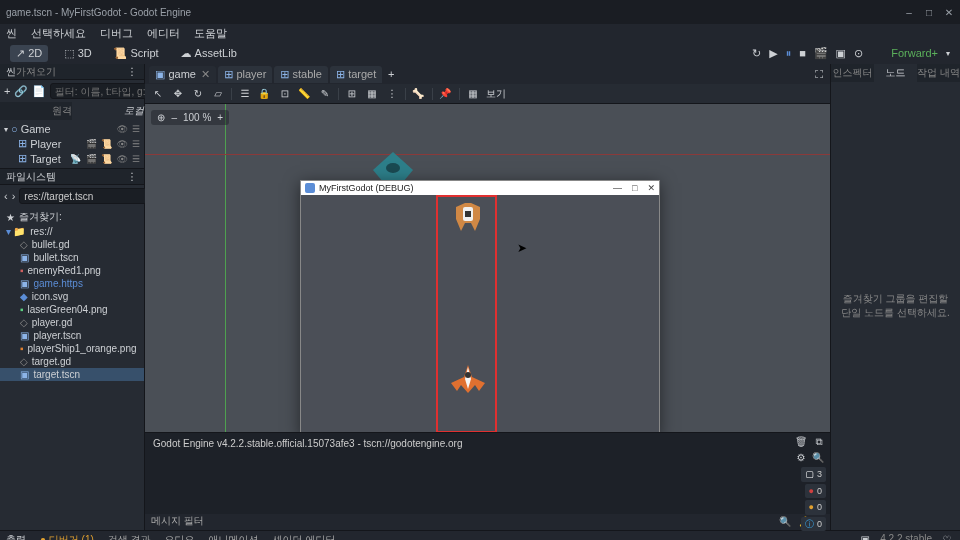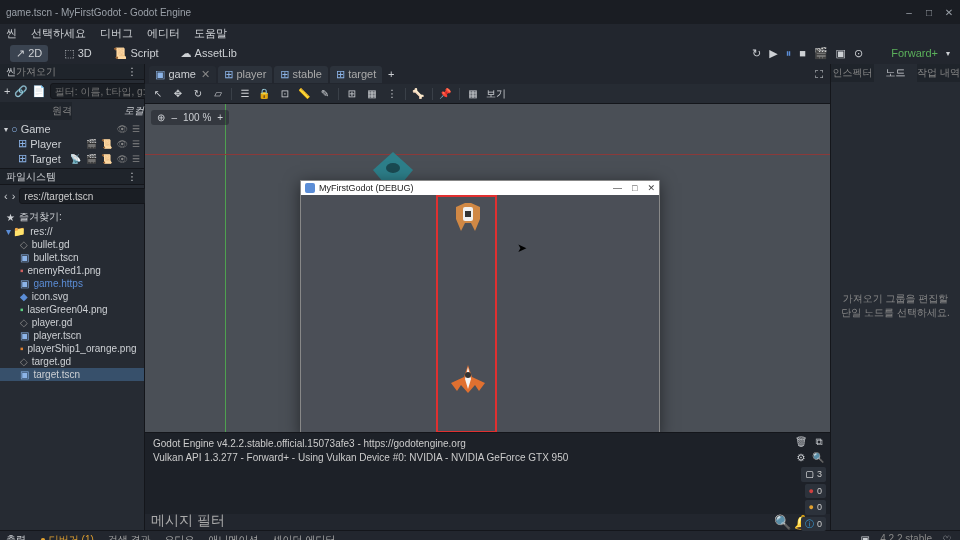--- a/index.html
+++ b/index.html
@@ -42,21 +42,21 @@
 .gw-title .wbtns { margin-left: auto; display: flex; gap: 10px; color: #444; }
 .gw-body { position: relative; height: 242px; background: #4b4f57; }
 .sel-rect { position: absolute; left: 135px; top: 0px; width: 61px; height: 238px; border: 2px solid #e03030; }
 .enemy { position: absolute; left: 152px; top: 8px; }
 .player { position: absolute; left: 150px; top: 170px; }
 .cursor { position: absolute; left: 216px; top: 46px; font-size: 12px; color: #000; }
 .output { height: 98px; background: #1d2128; border-top: 1px solid #14161b; display: flex; flex-direction: column; }
 .output-text { flex: 1; padding: 4px 8px; font-family: monospace; font-size: 10px; color: #ccc; line-height: 1.4; position: relative; }
 .output-side { position: absolute; right: 4px; top: 2px; display: flex; flex-direction: column; gap: 2px; align-items: flex-end; }
 .out-chip { display: flex; align-items: center; gap: 3px; background: #2c323b; padding: 1px 4px; border-radius: 2px; font-size: 9px; }
-.msg-filter { height: 16px; background: #22262e; display: flex; align-items: flex-end; padding: 0 6px; font-size: 14px; color: #aaa; }
+.msg-filter { height: 16px; background: #22262e; display: flex; align-items: flex-start; padding: 0 6px; font-size: 10px; color: #aaa; }
 .msg-filter .right { margin-left: auto; display: flex; gap: 6px; align-items: center; }
 .right-col { width: 130px; background: #262b33; border-left: 1px solid #14161b; display: flex; flex-direction: column; }
 .rtabs { display: flex; height: 18px; font-size: 10px; background: #1f242b; }
 .rtabs > div { flex: 1; text-align: center; padding: 2px 0; color: #888; }
 .rtabs > div.active { background: #262b33; color: #cdd0d4; }
 .rmsg { flex: 1; display: flex; align-items: center; justify-content: center; text-align: center; padding: 10px; font-size: 10px; color: #888; }
 .bottom-tabs { height: 18px; background: #22262e; display: flex; align-items: center; padding: 0 6px; gap: 14px; font-size: 10px; border-top: 1px solid #14161b; }
 .bottom-tabs .bt { color: #aaa; }
 .bottom-tabs .bt.active { color: #cdd0d4; }
 .bottom-tabs .bt.warn { color: #e0a030; }
@@ -312,22 +312,21 @@
             <path d="M17 2 L20 14 L17 24 L14 14 Z" fill="#f5f5f5"></path>
             <circle cx="17" cy="10" r="3" fill="#333"></circle>
           </svg>
           <span class="cursor">➤</span>
         </div>
       </div>
     </div>
 
     <div class="output">
       <div class="output-text">
-        <div>Godot Engine v4.2.2.stable.official.15073afe3 - https://godotengine.org</div>
-        <div>Vulkan API 1.3.277 - Forward+ - Using Vulkan Device #0: NVIDIA - NVIDIA GeForce GTX 950</div>
+        <div>Godot Engine v4.2.2.stable.official.15073afe3 - tscn://godotengine.org</div>
         <div class="output-side">
           <div style="display:flex;gap:4px">
             <span class="icon-btn">🗑</span>
             <span class="icon-btn">⧉</span>
           </div>
           <div style="display:flex;gap:4px">
             <span class="icon-btn">⚙</span>
             <span class="icon-btn">🔍</span>
           </div>
           <div class="out-chip">
@@ -358,21 +357,21 @@
       </div>
     </div>
   </div>
 
   <div class="right-col">
     <div class="rtabs">
       <div>인스펙터</div>
       <div class="active">노드</div>
       <div>작업 내역</div>
     </div>
-    <div class="rmsg">가져오기 그룹을 편집할 단일 노드를 선택하세요.</div>
+    <div class="rmsg">즐겨찾기 그룹을 편집할 단일 노드를 선택하세요.</div>
   </div>
 </div>
 
 <div class="bottom-tabs">
   <span class="bt active">출력</span>
   <span class="bt warn">● <span>디버거 (1)</span></span>
   <span class="bt">검색 결과</span>
   <span class="bt">오디오</span>
   <span class="bt">애니메이션</span>
   <span class="bt">셰이더 에디터</span>

